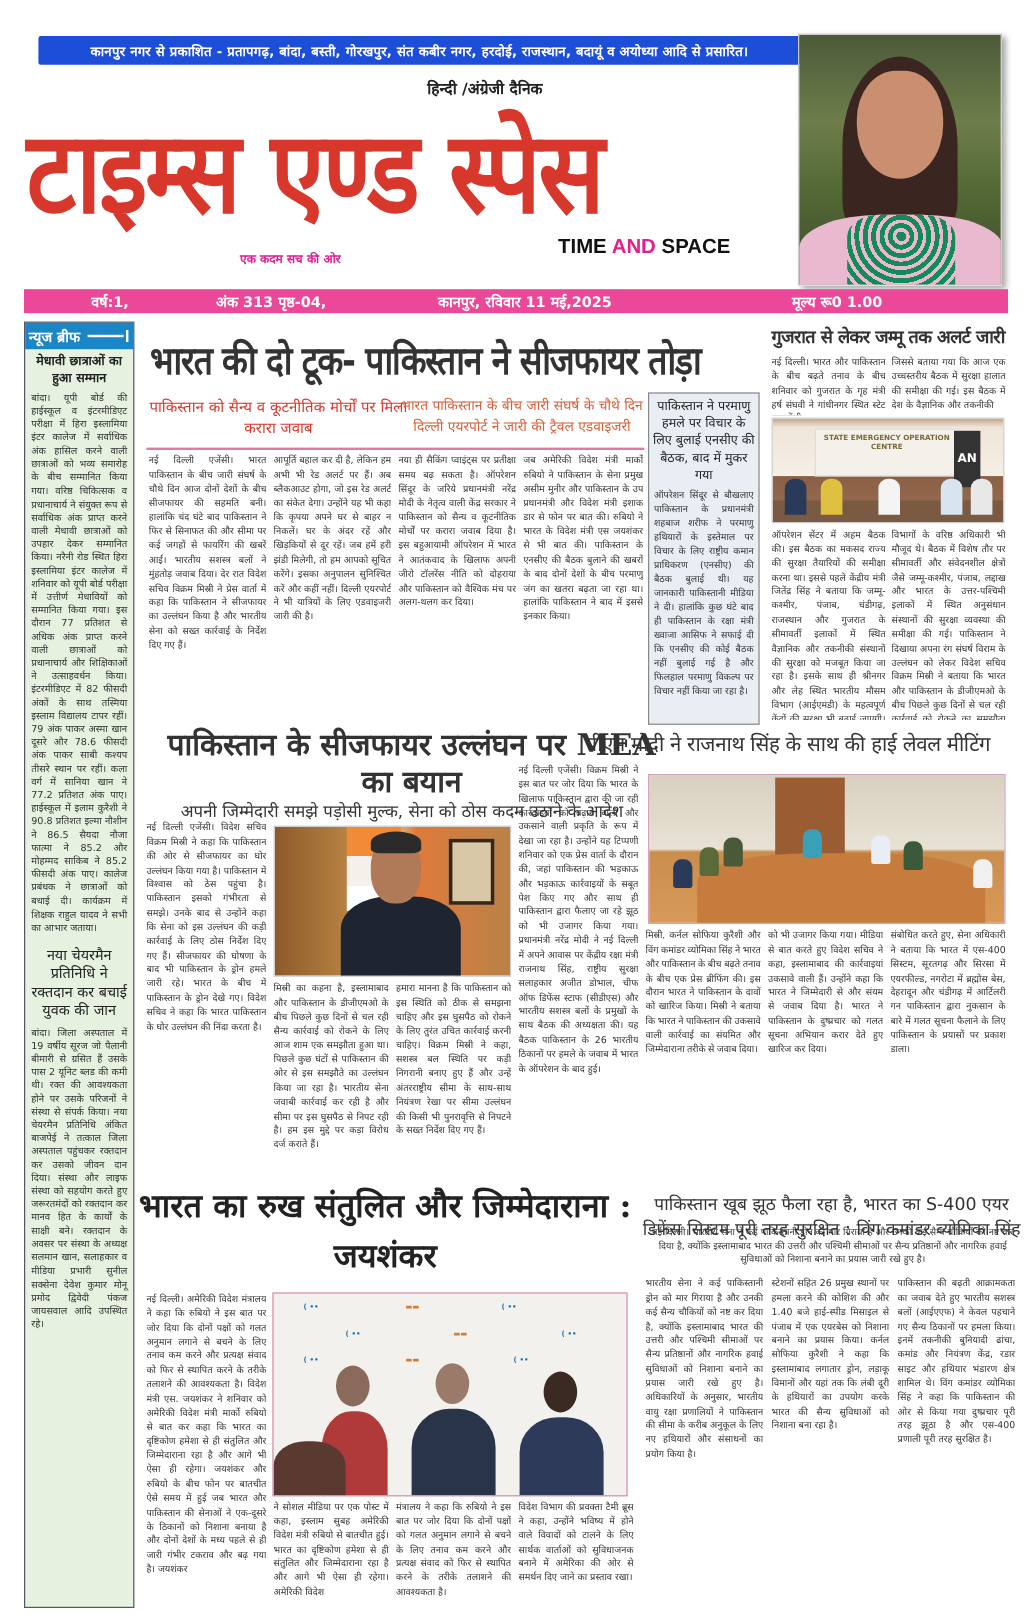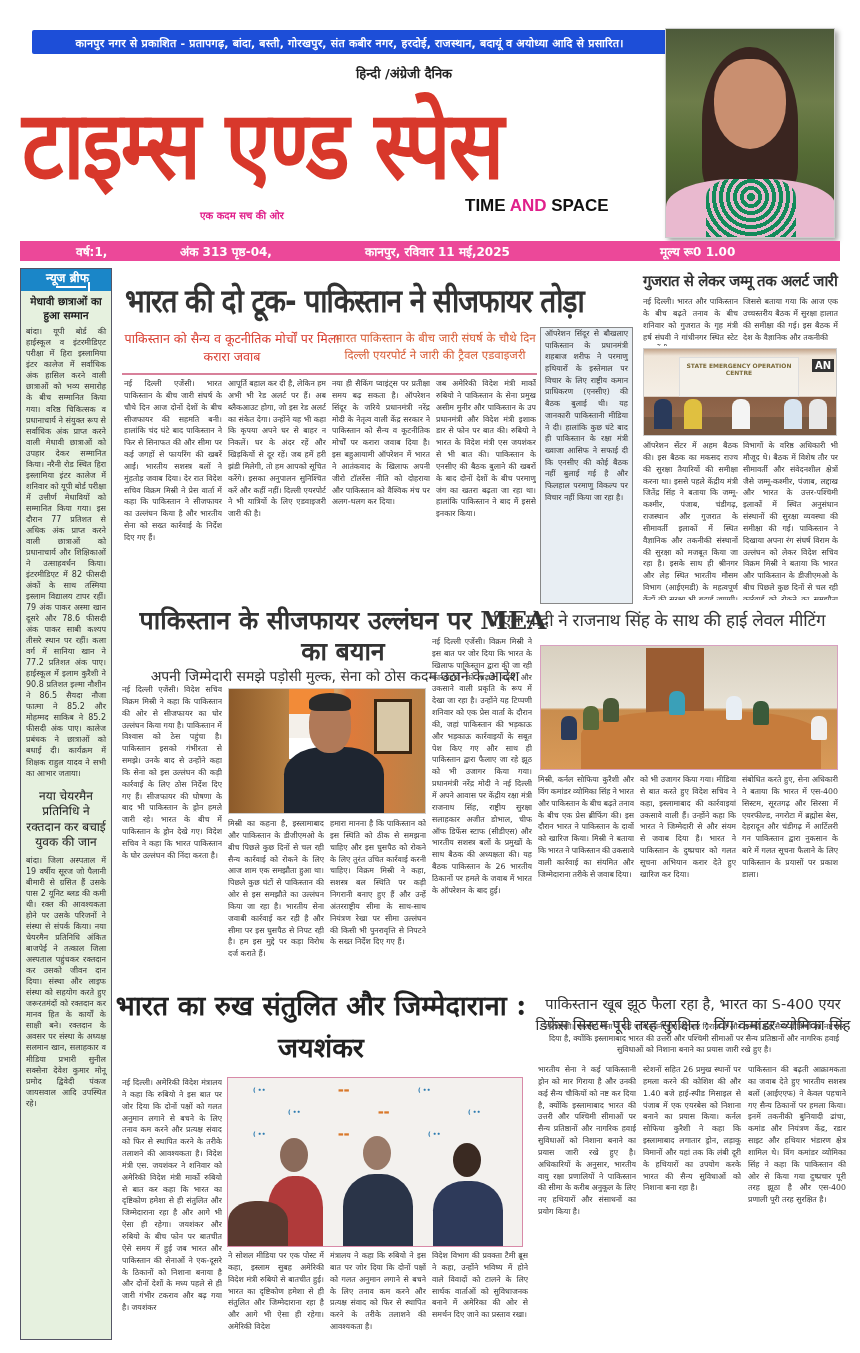--- a/index.html
+++ b/index.html
@@ -17,21 +17,21 @@
   .portrait { position: absolute; left: 665px; top: 28px; width: 170px; height: 210px; border: 1px solid #ccc; box-shadow: 3px 3px 5px rgba(0,0,0,0.35); overflow: hidden; background: linear-gradient(180deg, #4d5a3a 0%, #6e7d4a 35%, #556b35 60%, #3e4a2d 100%); }
   .portrait .face { position: absolute; left: 48px; top: 30px; width: 72px; height: 90px; border-radius: 45% 45% 50% 50%; background: #c98f70; }
   .portrait .hair { position: absolute; left: 36px; top: 18px; width: 96px; height: 150px; border-radius: 50% 50% 20% 20%; background: #3a2520; }
   .portrait .dress { position: absolute; left: 0; top: 150px; width: 170px; height: 70px; background: #e9b9cf; border-radius: 40% 40% 0 0; }
   .portrait .embroid { position: absolute; left: 40px; top: 150px; width: 90px; height: 60px; background: repeating-radial-gradient(circle at 50% 30%, #128a5a 0 4px, #e9b9cf 4px 7px); border-radius: 30% 30% 0 0; }
 
   .infobar { position: absolute; left: 20px; top: 241px; width: 820px; height: 20px; background: #ec4899; color: #fff; font-size: 12px; font-weight: bold; display: flex; align-items: center; }
   .infobar span { position: absolute; }
 
   .brief { position: absolute; left: 20px; top: 268px; width: 92px; height: 1072px; border: 1.5px solid #556; background: #e6f1df; }
-  .brief-head { height: 22px; background: #1a86c8; color: #fff; font-weight: bold; font-size: 12px; display: flex; align-items: center; padding-left: 3px; flex-direction: column; }
+  .brief-head { height: 22px; background: #1a86c8; color: #fff; font-weight: bold; font-size: 12px; display: flex; align-items: center; padding-left: 3px; }
   .brief-head .line { display: inline-block; width: 30px; height: 2px; background: #fff; margin-left: 6px; position: relative; }
   .brief-head .line::after { content: ""; position: absolute; right: -4px; top: -4px; width: 2px; height: 10px; background: #fff; }
   .brief h4 { font-size: 10.5px; text-align: center; padding: 4px 3px; color: #222; font-weight: bold; line-height: 1.3; }
   .brief p { font-size: 8px; line-height: 1.38; padding: 0 5px; text-align: justify; color: #333; }
 
   .hl-main { position: absolute; left: 125px; top: 277px; width: 505px; font-size: 28px; font-weight: bold; color: #333; white-space: nowrap; letter-spacing: -1px; transform: scaleY(1.15); transform-origin: top left; }
   .sub-red { position: absolute; font-size: 12.5px; color: #d8382b; text-align: center; line-height: 1.45; }
   .sub-red.light { color: #d8603a; font-size: 11.5px; }
   .rule-red { position: absolute; height: 1.5px; background: #d8809a; }
 
@@ -39,21 +39,21 @@
 
   .boxed { position: absolute; left: 540px; top: 327px; width: 93px; height: 277px; border: 1.5px solid #888; background: #e8eef3; }
   .boxed h4 { font-size: 10.5px; text-align: center; font-weight: normal; line-height: 1.35; padding: 4px 3px; color: #222; }
   .boxed p { font-size: 7.8px; line-height: 1.5; padding: 0 4px; text-align: justify; color: #333; }
 
   .hl-right { position: absolute; left: 643px; top: 270px; font-size: 15px; font-weight: bold; color: #333; white-space: nowrap; letter-spacing: -0.5px; }
 
   .photo { position: absolute; overflow: hidden; border: 1px solid #ccc; }
   .photo-eoc { left: 643px; top: 348px; width: 194px; height: 88px; background: linear-gradient(180deg, #c3a48a 0%, #efe5d8 8%, #f5efe6 55%, #8a6046 56%, #9a6f52 100%); }
   .photo-eoc .banner { position: absolute; left: 35px; top: 8px; width: 120px; height: 40px; background: #f4f1ea; border: 1px solid #ddd; font-size: 6px; color: #7a6a3a; text-align: center; padding-top: 4px; font-weight: bold; }
-  .photo-eoc .tag { position: absolute; right: 2px; top: 10px; background: #333; color: #fff; font-size: 10px; padding: 1px 3px; font-weight: bold; }
+  .photo-eoc .tag { position: absolute; right: 19px; top: 10px; background: #333; color: #fff; font-size: 10px; padding: 18px 3px; font-weight: bold; }
   .photo-eoc .person { position: absolute; bottom: 6px; width: 18px; height: 30px; border-radius: 8px 8px 0 0; }
   .photo-eoc .table { position: absolute; left: 0; bottom: 0; width: 100%; height: 18px; background: #7a5a42; }
 
   .hl-mea { position: absolute; left: 138px; top: 605px; width: 410px; font-family: "DejaVu Serif", serif; font-weight: bold; font-size: 25px; color: #333; text-align: center; line-height: 1.25; }
   .hl-mea-sub { position: absolute; left: 120px; top: 666px; width: 430px; text-align: center; font-size: 14px; color: #333; }
   .photo-mea { left: 228px; top: 688px; width: 198px; height: 126px; background: linear-gradient(90deg, #8c5a2a 0%, #b07a3e 25%, #d9a56a 55%, #e07a3a 60%, #b98248 100%); }
   .photo-mea .flag { position: absolute; left: 60px; top: 0; width: 45px; height: 70px; background: linear-gradient(180deg, #f28b38 0 35%, #f4f0ea 35% 70%, #fff 70%); }
   .photo-mea .frame { position: absolute; left: 145px; top: 10px; width: 38px; height: 55px; border: 3px solid #3a2512; background: #d8c8a8; }
   .photo-mea .man-suit { position: absolute; left: 55px; top: 58px; width: 100px; height: 68px; background: #1e2530; border-radius: 40% 40% 0 0; }
   .photo-mea .man-head { position: absolute; left: 80px; top: 8px; width: 42px; height: 56px; background: #b07958; border-radius: 45%; }
@@ -113,20 +113,21 @@
 <div class="hl-main">भारत की दो टूक- पाकिस्तान ने सीजफायर तोड़ा</div>
 <div class="sub-red" style="left:122px; top:330px; width:220px;">पाकिस्तान को सैन्य व कूटनीतिक मोर्चों पर मिला करारा जवाब</div>
 <div class="sub-red light" style="left:330px; top:330px; width:210px;">भारत पाकिस्तान के बीच जारी संघर्ष के चौथे दिन दिल्ली एयरपोर्ट ने जारी की ट्रैवल एडवाइजरी</div>
 <div class="rule-red" style="left:122px; top:373px; width:415px;"></div>
 <div class="col" style="left:124px; top:378px; width:98px; height:222px;">नई दिल्ली एजेंसी। भारत पाकिस्तान के बीच जारी संघर्ष के चौथे दिन आज दोनों देशों के बीच सीजफायर की सहमति बनी। हालांकि चंद घंटे बाद पाकिस्तान ने फिर से सिनाफत की और सीमा पर कई जगहों से फायरिंग की खबरें आईं। भारतीय सशस्त्र बलों ने मुंहतोड़ जवाब दिया। देर रात विदेश सचिव विक्रम मिस्री ने प्रेस वार्ता में कहा कि पाकिस्तान ने सीजफायर का उल्लंघन किया है और भारतीय सेना को सख्त कार्रवाई के निर्देश दिए गए हैं।</div>
 <div class="col" style="left:228px; top:378px; width:98px; height:222px;">आपूर्ति बहाल कर दी है, लेकिन हम अभी भी रेड अलर्ट पर हैं। अब ब्लैकआउट होगा, जो इस रेड अलर्ट का संकेत देगा। उन्होंने यह भी कहा कि कृपया अपने घर से बाहर न निकलें। घर के अंदर रहें और खिड़कियों से दूर रहें। जब हमें हरी झंडी मिलेगी, तो हम आपको सूचित करेंगे। इसका अनुपालन सुनिश्चित करें और कहीं नहीं। दिल्ली एयरपोर्ट ने भी यात्रियों के लिए एडवाइजरी जारी की है।</div>
 <div class="col" style="left:332px; top:378px; width:98px; height:222px;">नया ही सैकिंग प्वाइंट्स पर प्रतीक्षा समय बढ़ सकता है। ऑपरेशन सिंदूर के जरिये प्रधानमंत्री नरेंद्र मोदी के नेतृत्व वाली केंद्र सरकार ने पाकिस्तान को सैन्य व कूटनीतिक मोर्चों पर करारा जवाब दिया है। इस बहुआयामी ऑपरेशन में भारत ने आतंकवाद के खिलाफ अपनी जीरो टॉलरेंस नीति को दोहराया और पाकिस्तान को वैश्विक मंच पर अलग-थलग कर दिया।</div>
 <div class="col" style="left:436px; top:378px; width:100px; height:222px;">जब अमेरिकी विदेश मंत्री मार्को रुबियो ने पाकिस्तान के सेना प्रमुख असीम मुनीर और पाकिस्तान के उप प्रधानमंत्री और विदेश मंत्री इशाक डार से फोन पर बात की। रुबियो ने भारत के विदेश मंत्री एस जयशंकर से भी बात की। पाकिस्तान के एनसीए की बैठक बुलाने की खबरों के बाद दोनों देशों के बीच परमाणु जंग का खतरा बढ़ता जा रहा था। हालांकि पाकिस्तान ने बाद में इससे इनकार किया।</div>
 
 <div class="boxed">
+  <h4>पाकिस्तान ने परमाणु हमले पर विचार के लिए बुलाई एनसीए की बैठक, बाद में मुकर गया</h4>
   <p>ऑपरेशन सिंदूर से बौखलाए पाकिस्तान के प्रधानमंत्री शहबाज शरीफ ने परमाणु हथियारों के इस्तेमाल पर विचार के लिए राष्ट्रीय कमान प्राधिकरण (एनसीए) की बैठक बुलाई थी। यह जानकारी पाकिस्तानी मीडिया ने दी। हालांकि कुछ घंटे बाद ही पाकिस्तान के रक्षा मंत्री ख्वाजा आसिफ ने सफाई दी कि एनसीए की कोई बैठक नहीं बुलाई गई है और फिलहाल परमाणु विकल्प पर विचार नहीं किया जा रहा है।</p>
 </div>
 
 <div class="hl-right">गुजरात से लेकर जम्मू तक अलर्ट जारी</div>
 <div class="col" style="left:643px; top:296px; width:95px; height:50px;">नई दिल्ली। भारत और पाकिस्तान के बीच बढ़ते तनाव के बीच शनिवार को गुजरात के गृह मंत्री हर्ष संघवी ने गांधीनगर स्थित स्टेट इमरजेंसी</div>
 <div class="col" style="left:743px; top:296px; width:95px; height:50px;">जिससे बताया गया कि आज एक उच्चस्तरीय बैठक में सुरक्षा हालात की समीक्षा की गई। इस बैठक में देश के वैज्ञानिक और तकनीकी</div>
 <div class="photo photo-eoc">
   <div class="banner">STATE EMERGENCY OPERATION CENTRE</div>
   <div class="tag">AN</div>
   <div class="table"></div>

